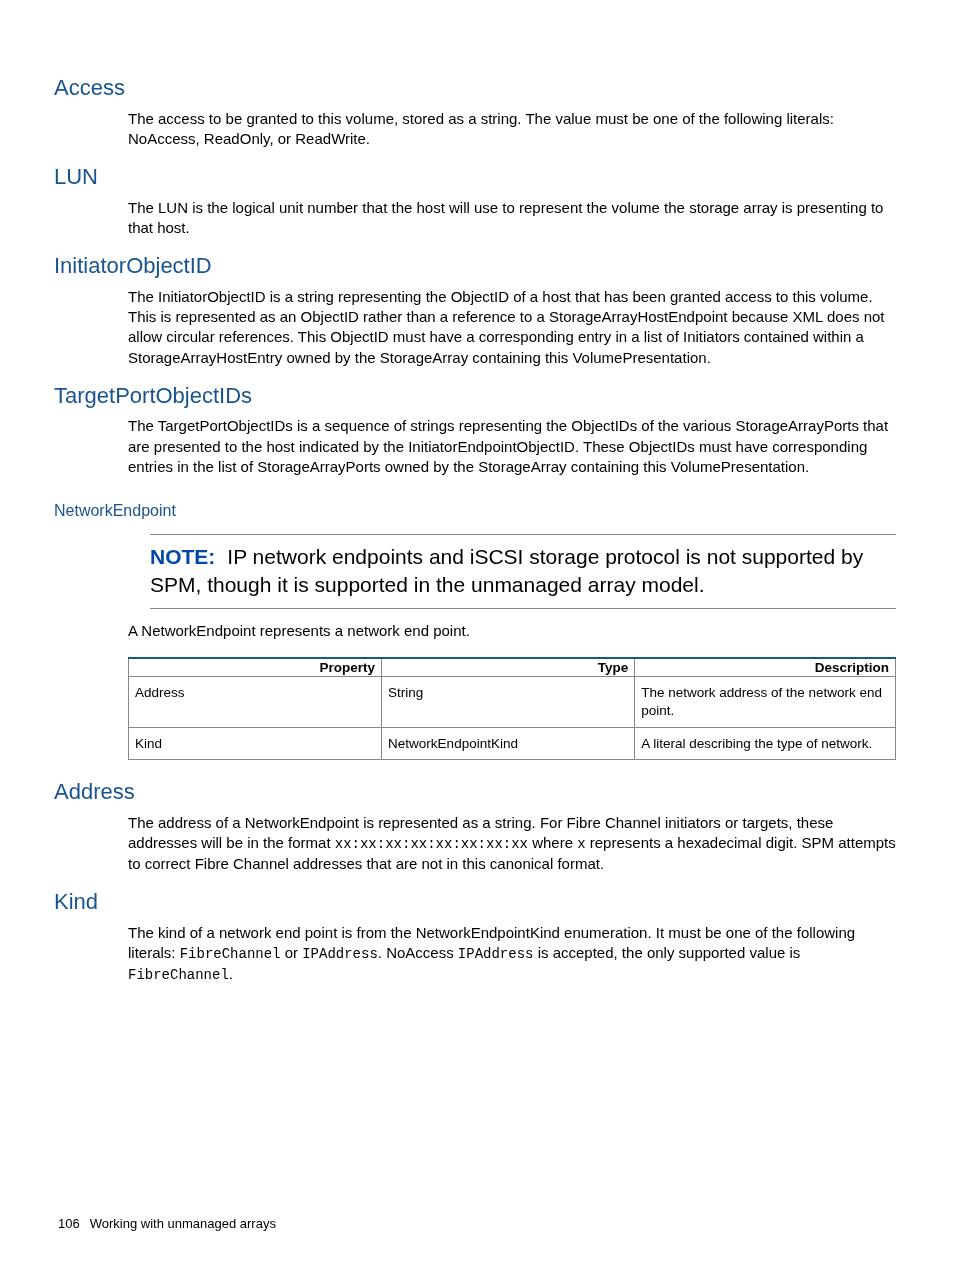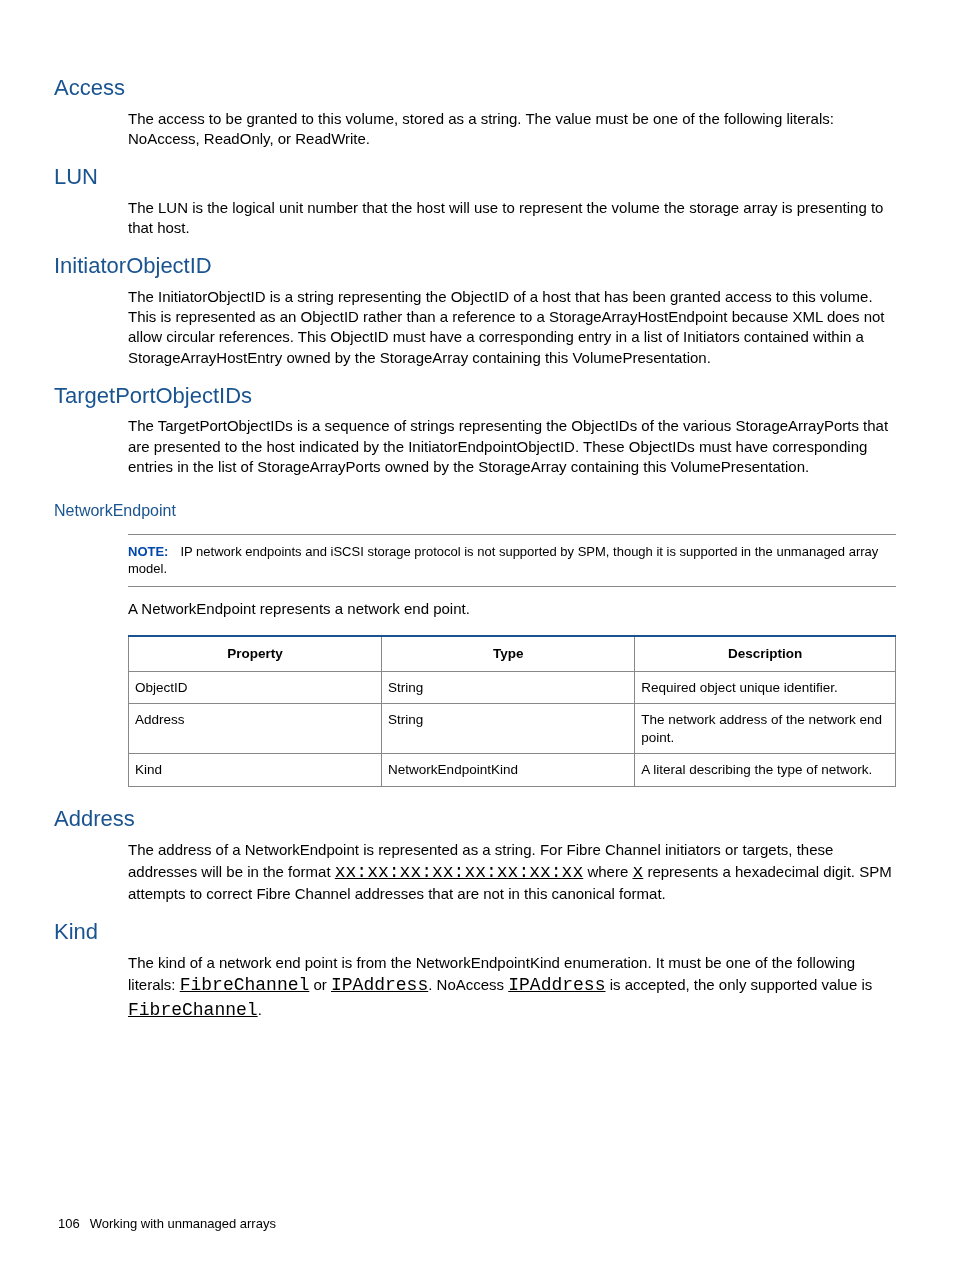--- a/index.html
+++ b/index.html
@@ -28,57 +28,56 @@
     margin-top: 24px;
     margin-bottom: 12px;
   }
   .body-text {
     margin-left: 74px;
     margin-bottom: 10px;
     font-size: 15px;
     line-height: 1.35;
   }
   .note-block {
-    margin-left: 74px;
+    margin-left: 96px;
     border-top: 1px solid #888;
     border-bottom: 1px solid #888;
     padding: 8px 0;
     margin-bottom: 12px;
-    font-size: 13px;
+    font-size: 21px;
     line-height: 1.35;
   }
   .note-label {
     color: #0047ab;
     font-weight: bold;
     margin-right: 12px;
   }
   table {
     margin-left: 74px;
     border-collapse: collapse;
     width: calc(100% - 74px);
     margin-top: 16px;
     margin-bottom: 18px;
     font-size: 13.5px;
   }
   table th {
-    text-align: center;
+    text-align: right;
     font-weight: bold;
-    padding: 8px 6px;
+    padding: 0 6px;
     border: 1px solid #888;
     border-top: 2px solid #1a5490;
   }
   table td {
     padding: 7px 6px;
     border: 1px solid #888;
     vertical-align: top;
   }
   .mono {
     font-family: "Courier New", monospace;
-    font-size: 18px;
-    text-decoration: underline;
+    font-size: 14px;
   }
   .footer {
     position: absolute;
     bottom: 38px;
     left: 58px;
     font-size: 13px;
   }
   .page-num { margin-right: 10px; }
 </style>
 </head>
@@ -105,25 +104,20 @@
 <table>
   <thead>
     <tr>
       <th style="width:33%">Property</th>
       <th style="width:33%">Type</th>
       <th>Description</th>
     </tr>
   </thead>
   <tbody>
     <tr>
-      <td>ObjectID</td>
-      <td>String</td>
-      <td>Required object unique identifier.</td>
-    </tr>
-    <tr>
       <td>Address</td>
       <td>String</td>
       <td>The network address of the network end point.</td>
     </tr>
     <tr>
       <td>Kind</td>
       <td>NetworkEndpointKind</td>
       <td>A literal describing the type of network.</td>
     </tr>
   </tbody>

